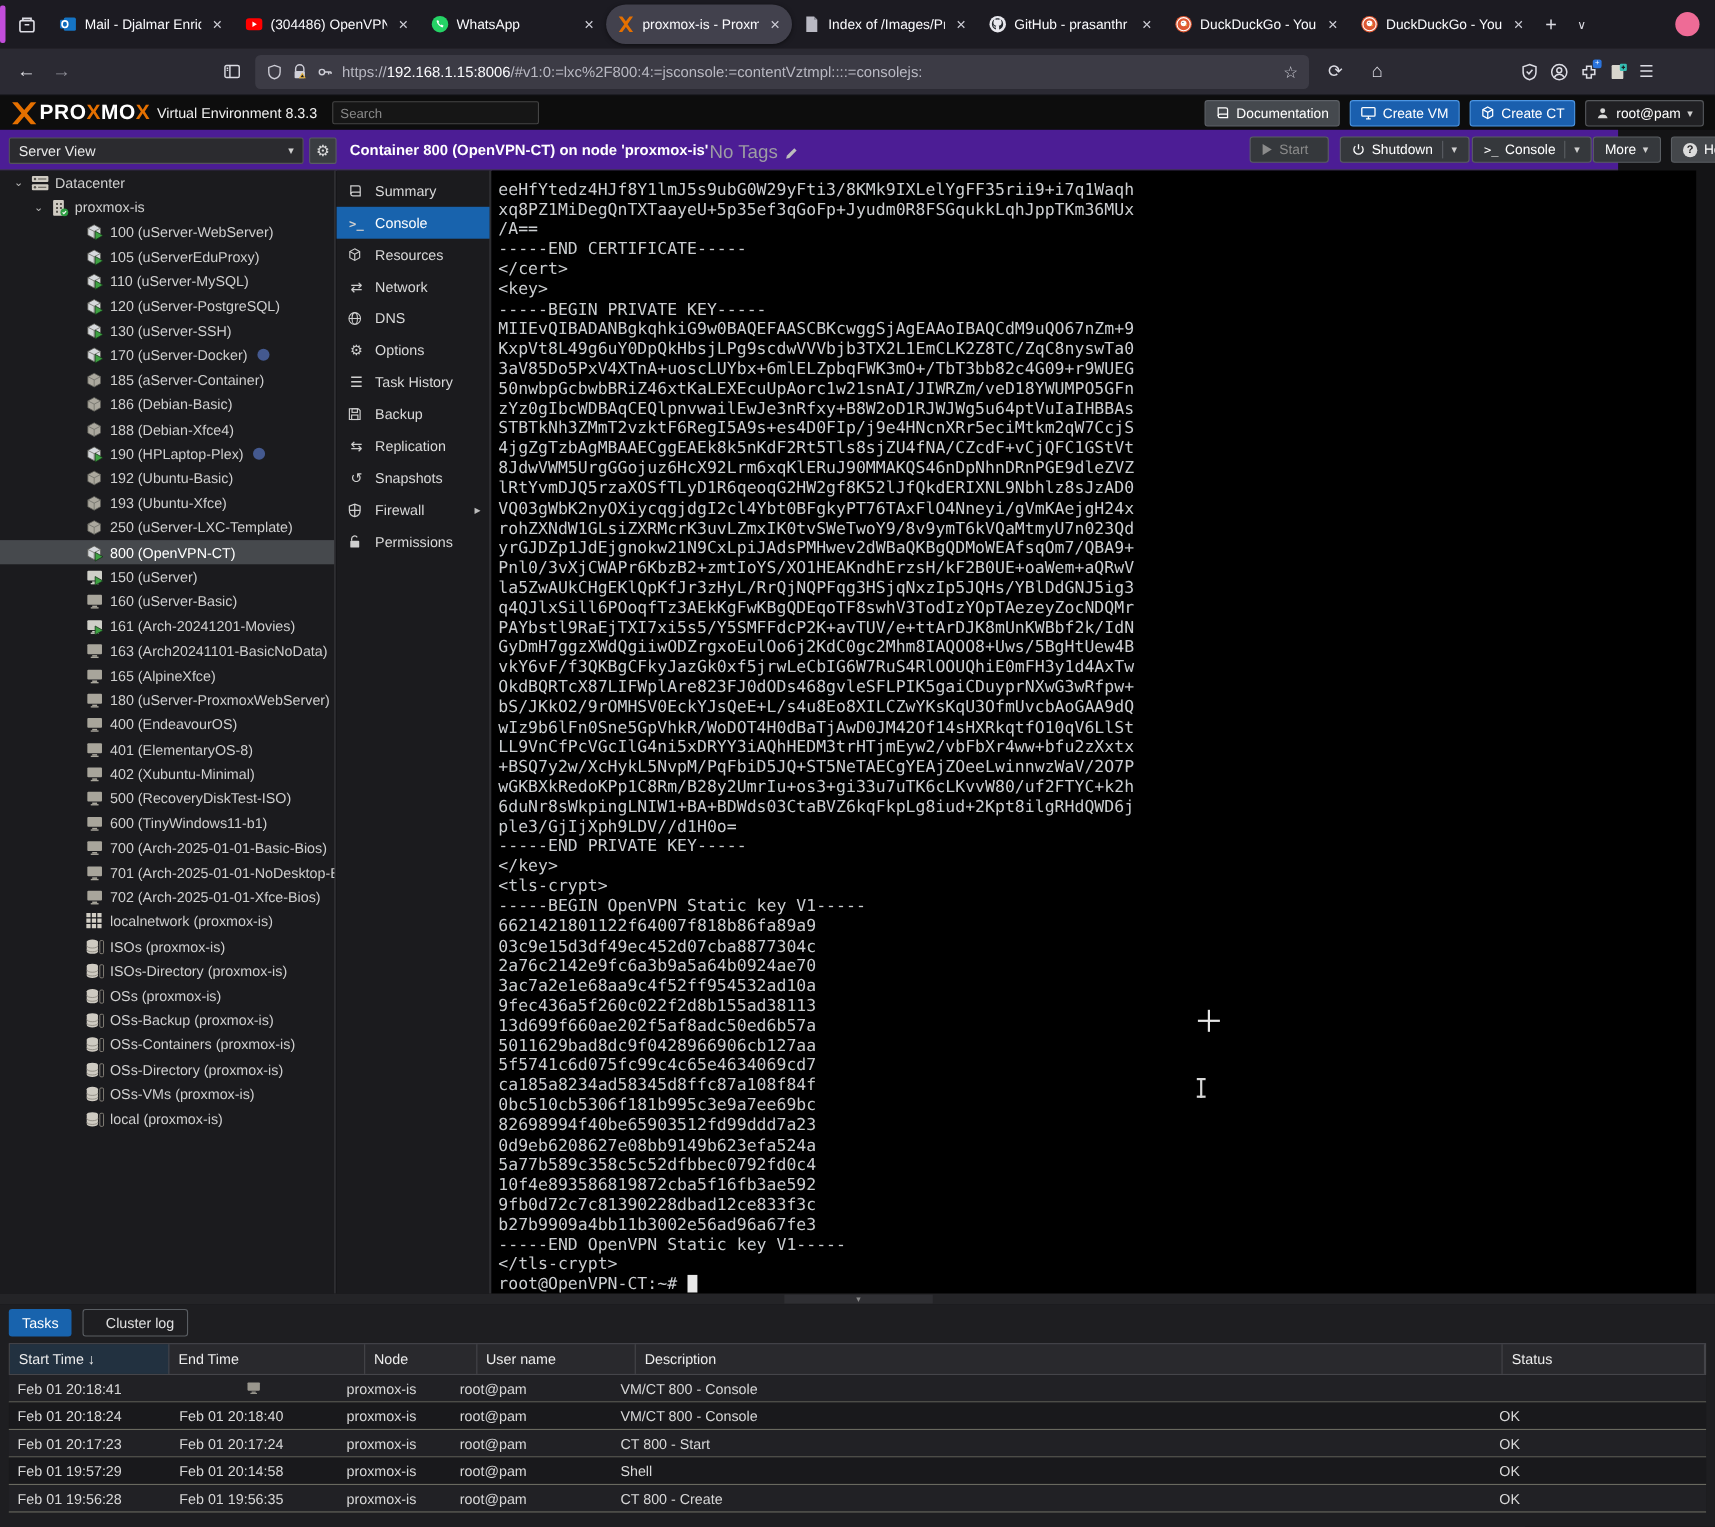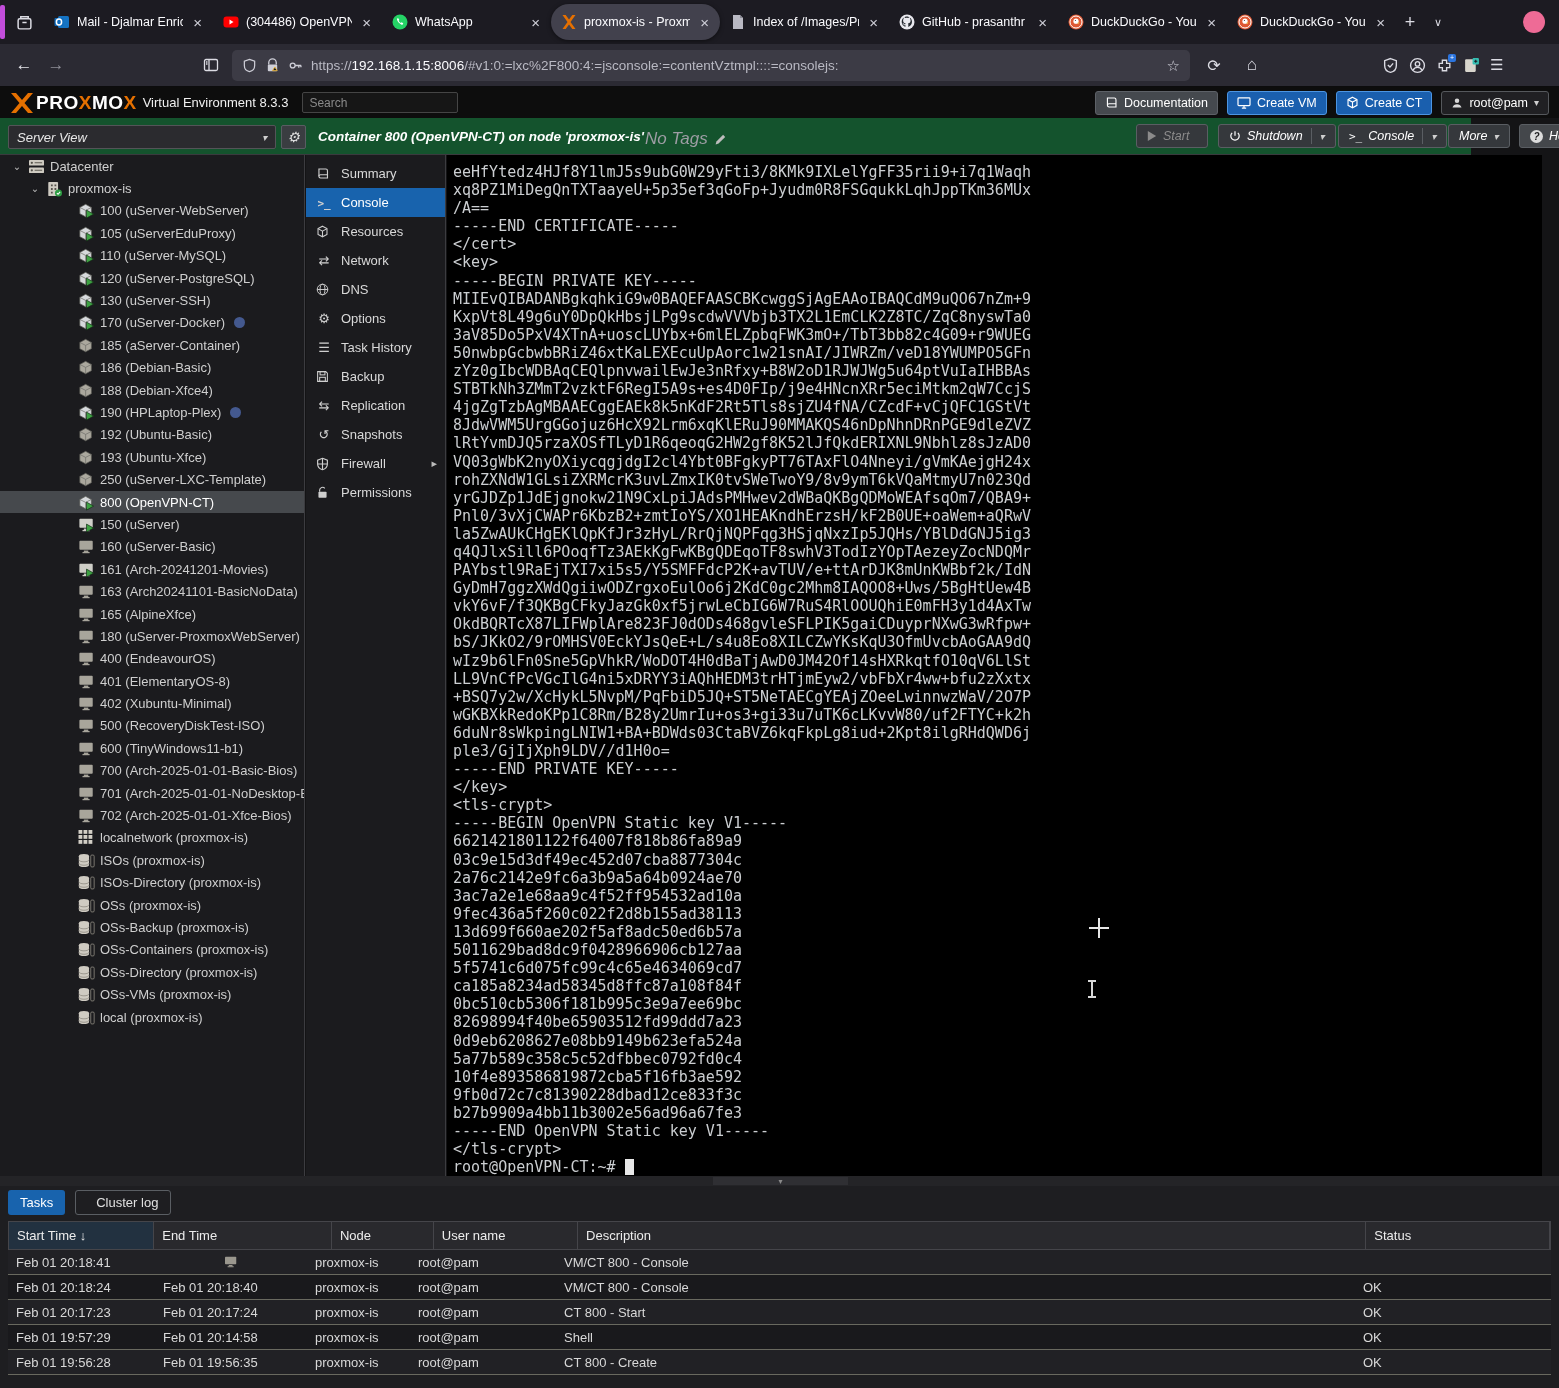--- a/index.html
+++ b/index.html
@@ -24,29 +24,29 @@
   #url-text { font-size:13.5px; color:#b9b9c3; white-space:nowrap; overflow:hidden; flex:1; }
   #url-text .host { color:#fbfbfe; }
   .nav-right { position:absolute; display:flex; align-items:center; gap:10px; }
 
   
   #pve-header { position:absolute; left:0; top:87px; width:1559px; height:31px; background:#0d0d0d; display:flex; align-items:center; }
   #logo { display:flex; align-items:center; margin-left:8px; gap:2px; }
   #logo-word { font-size:19px; font-weight:bold; letter-spacing:.5px; color:#fff; }
   #logo-word .ox { color:#e57000; }
   #pve-env { color:#f0f0f0; font-size:13px; margin-left:6px; }
-  #pve-search { margin-left:14px; width:156px; height:21px; background:#161616; border:1px solid #454545; border-radius:2px; color:#ddd; font-size:12px; padding:0 6px; }
+  #pve-search { margin-left:14px; width:188px; height:21px; background:#161616; border:1px solid #454545; border-radius:2px; color:#ddd; font-size:12px; padding:0 6px; }
   #pve-search::placeholder { color:#8a8a8a; }
   .hbtn { height:24px; display:flex; align-items:center; gap:6px; padding:0 9px; border-radius:3px; font-size:12.5px; color:#fff; }
   .hbtn.gray { background:#45494e; border:1px solid #5d6167; }
   .hbtn.blue { background:#1a5fae; border:1px solid #4c95e2; }
   .hbtn.dark { background:#202023; border:1px solid #55585c; }
 
   
-  #pve-sub { position:absolute; left:0; top:118px; width:1471px; height:37px; background:#14532d; border-bottom:1px solid #3a3a3e;font-style:italic; }
+  #pve-sub { position:absolute; left:0; top:118px; width:1471px; height:37px; background:#4c1d95; border-bottom:1px solid #3a3a3e; }
   #view-select { position:absolute; left:8px; top:7px; width:268px; height:24px; background:#2b2b2f; border:1px solid #545458; border-radius:2px; display:flex; align-items:center; font-size:13px; color:#e8e8e8; padding:0 8px; }
   #view-gear { position:absolute; left:281px; top:7px; width:25px; height:24px; background:#3a3d41; border:1px solid #595d62; border-radius:2px; color:#ddd; display:flex; align-items:center; justify-content:center; font-size:14px; }
   #ct-title { position:absolute; left:318px; top:11px; font-size:13.5px; color:#fff; font-weight:bold; }
   #tags { position:absolute; left:645px; top:11px; font-size:17px; color:#9d9da4; display:flex; gap:6px; align-items:center; }
   .tbtn { height:24px; display:flex; align-items:center; gap:6px; padding:0 10px; background:#35383c; border:1px solid #5a5e63; border-radius:3px; font-size:12.5px; color:#fff; position:absolute; top:6px; }
   .tbtn .split { width:1px; height:16px; background:#5a5e63; margin:0 2px; }
   .tbtn.disabled { color:#8b8b8b; }
   .chev { font-size:10px; color:#cfcfcf; }
 
   

